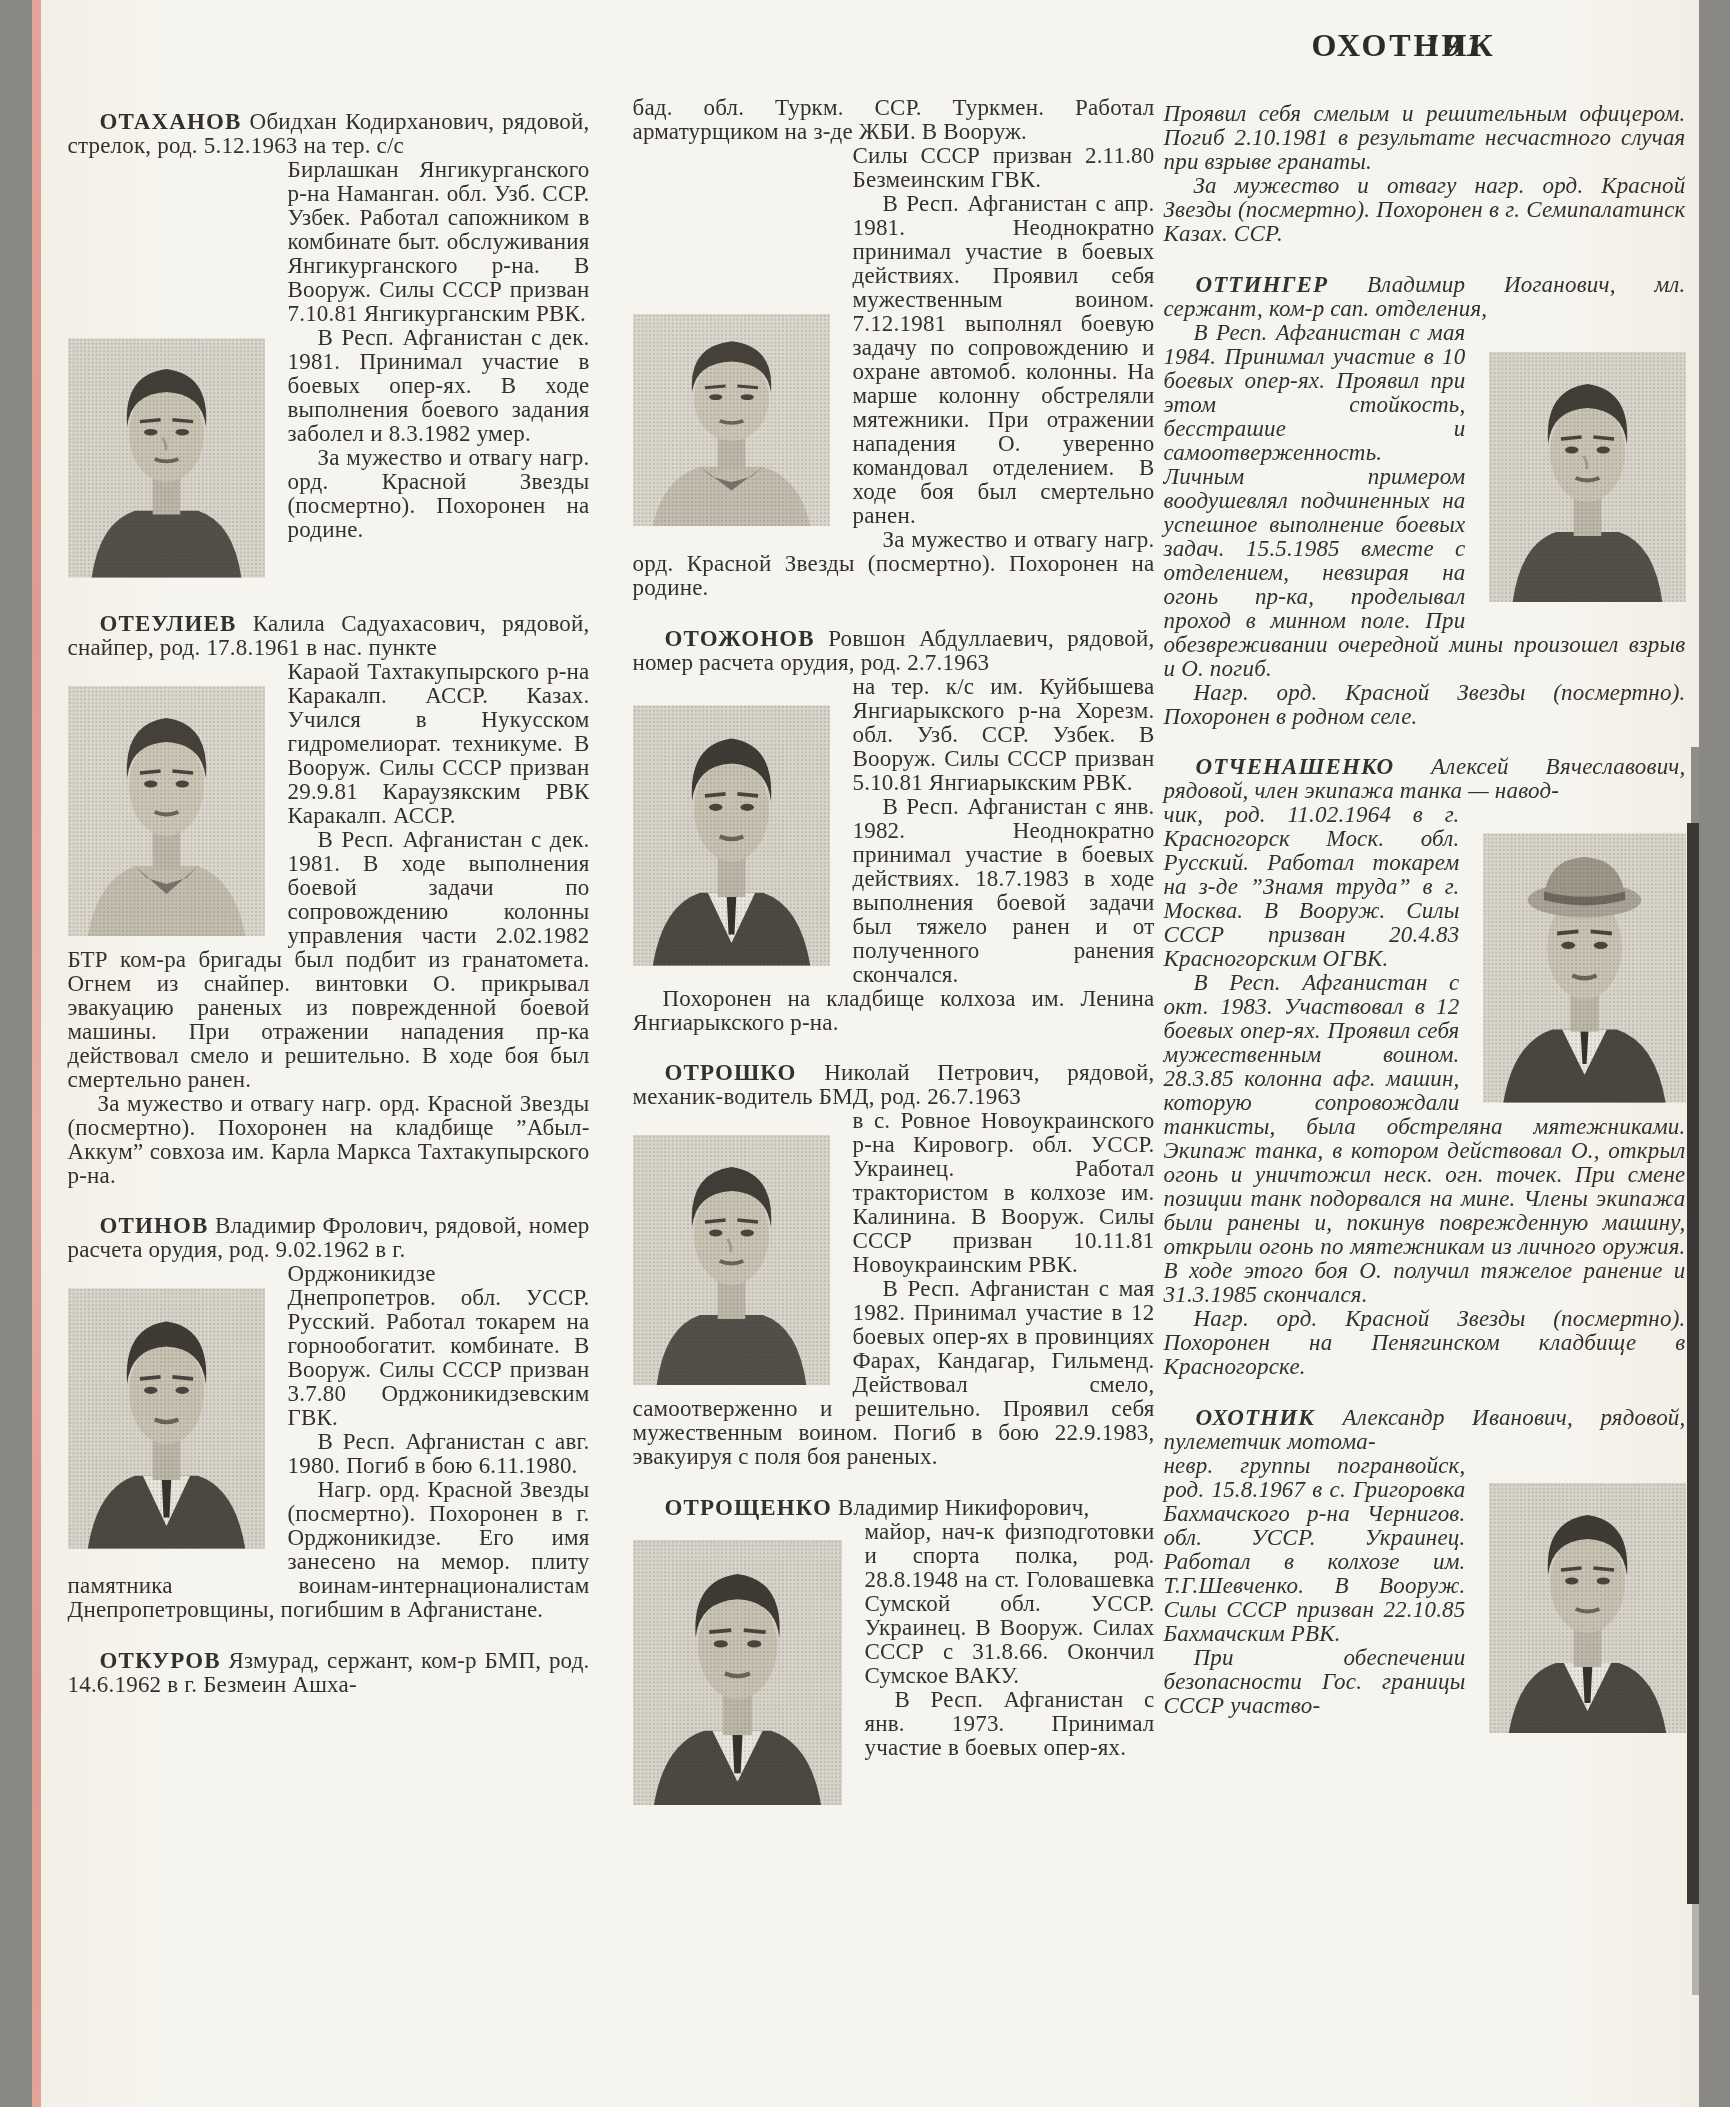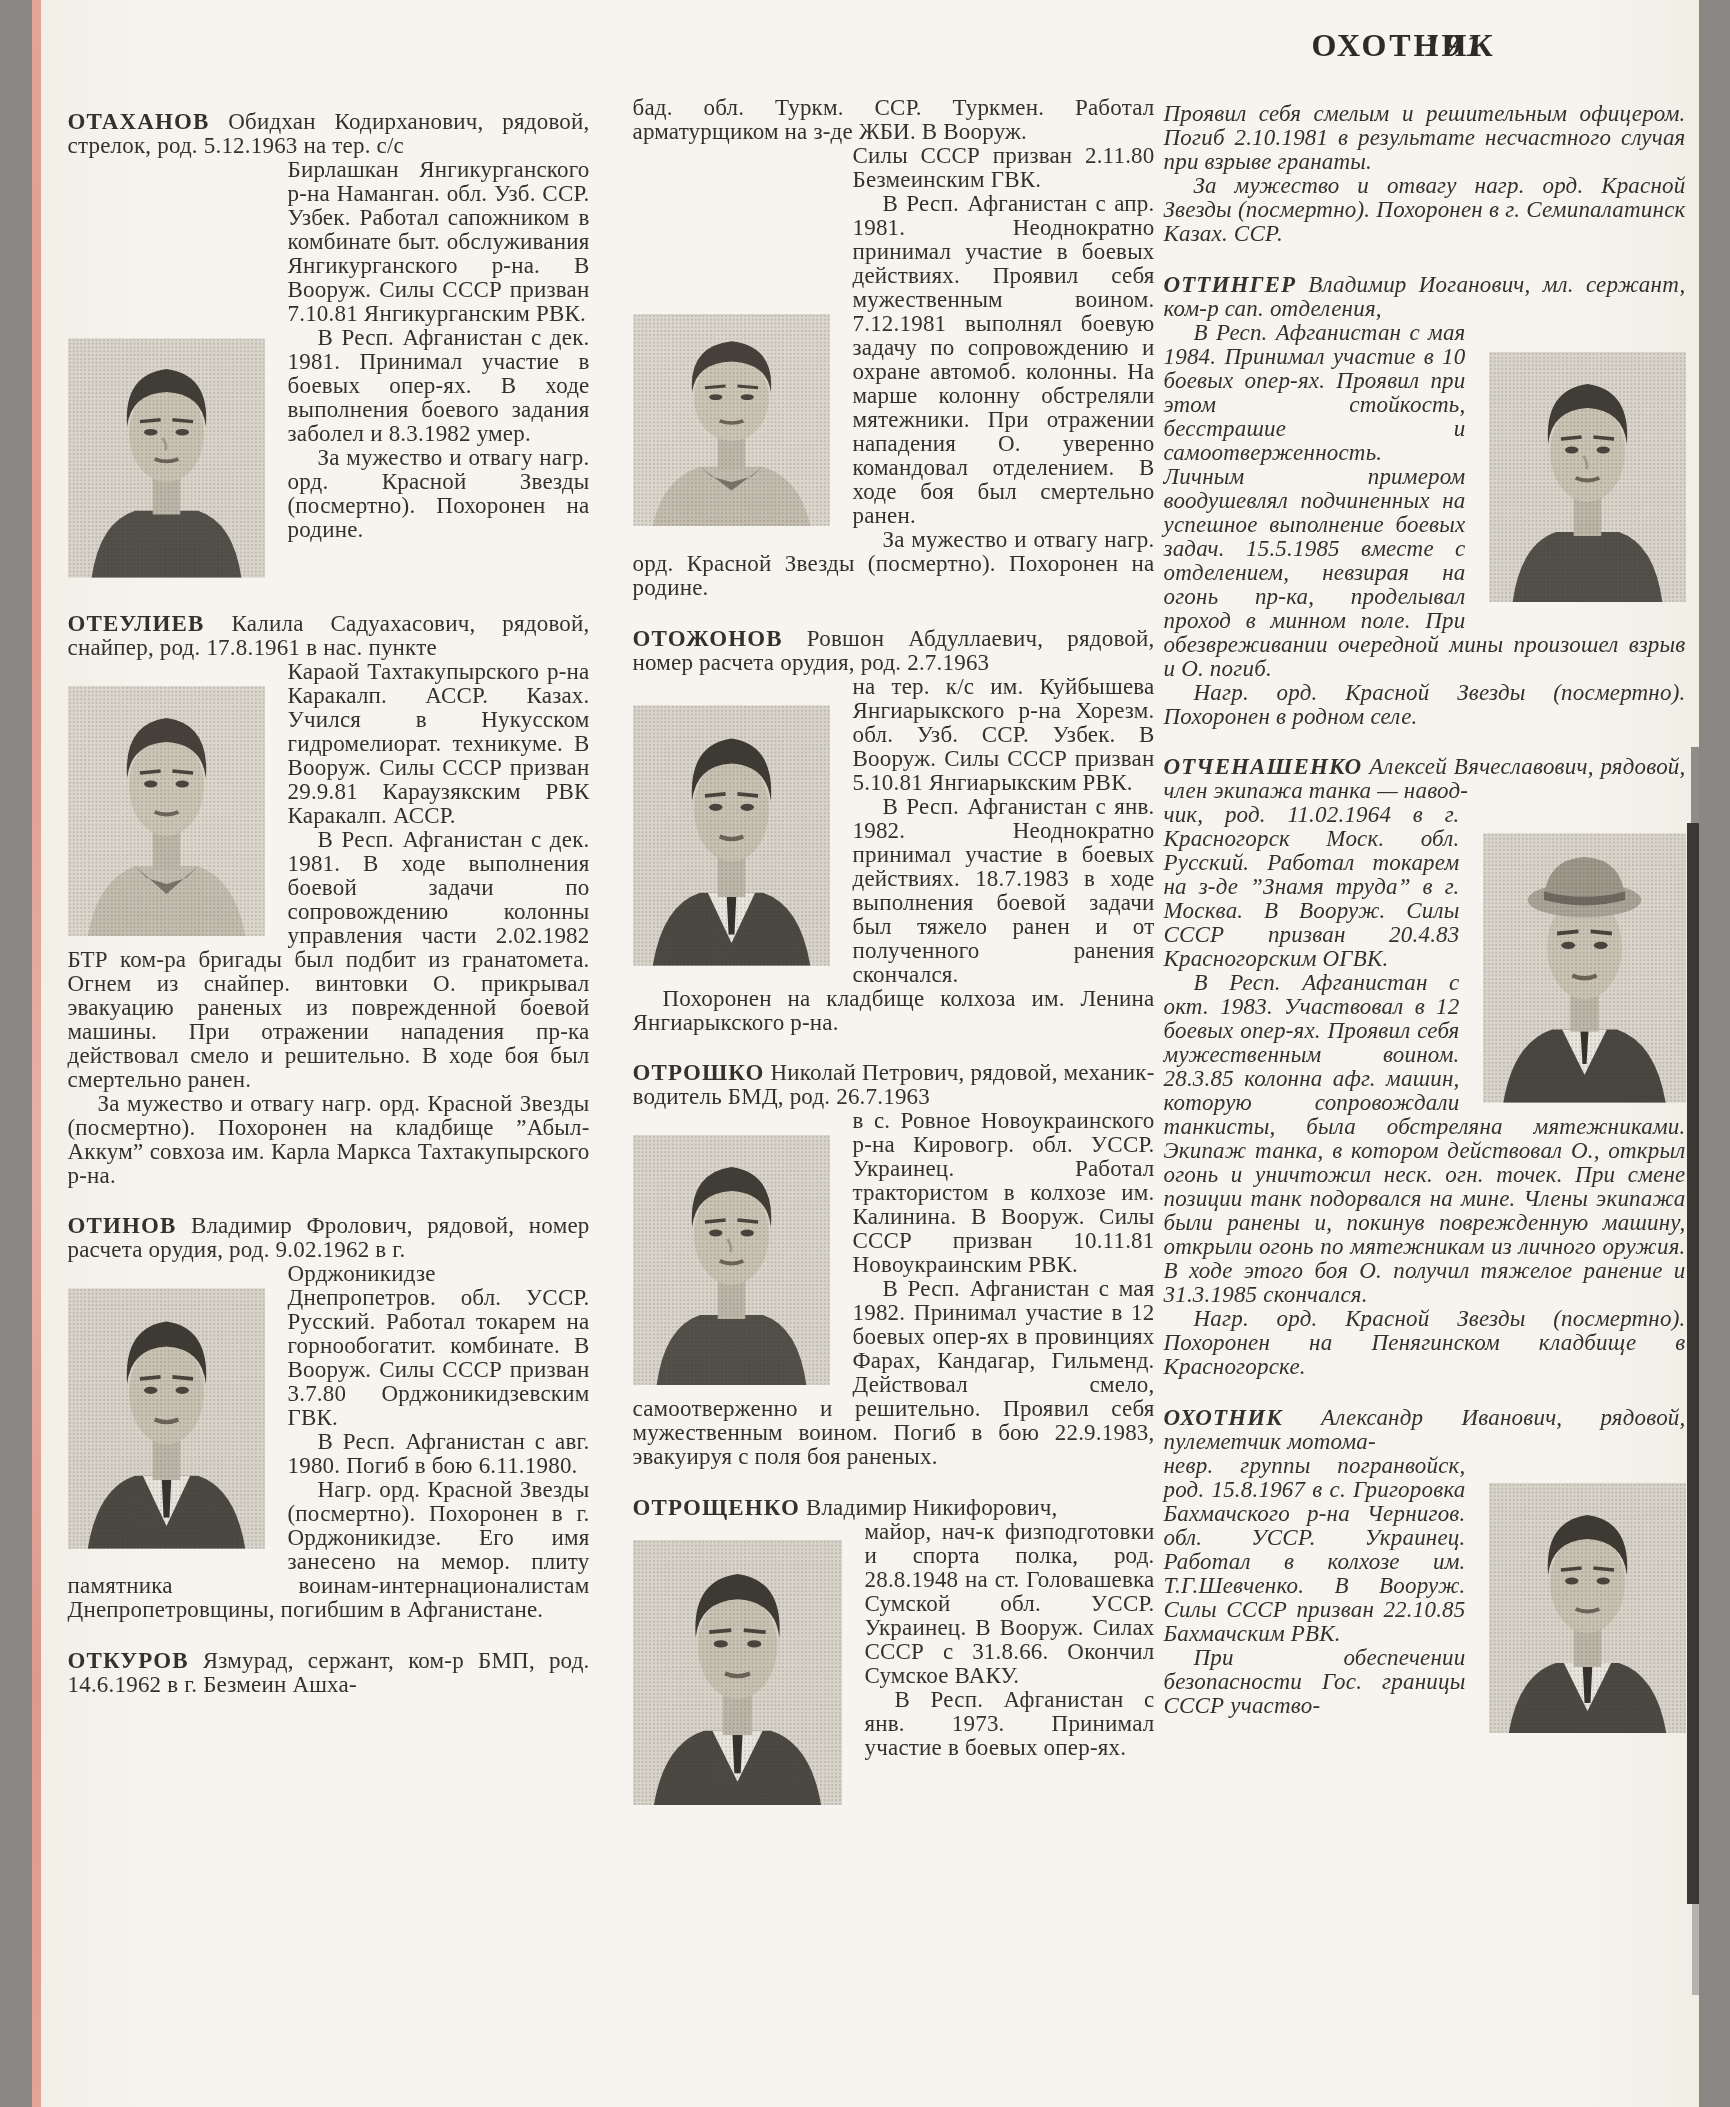--- a/index.html
+++ b/index.html
@@ -35,21 +35,21 @@
   .col3 { left:1132px; top:102px;font-style:italic; }
 
   .para {
     margin:0;
     font-size:23px; line-height:24px;
     text-align:justify;
     letter-spacing:0.2px;
   }
   .indent { text-indent:30px; }
   .entry { margin-top:26.5px; }
-  .name { font-weight:700; letter-spacing:1.1px; }
+  .name { font-weight:700; letter-spacing:1.1px;margin-left:32px; }
 
   
   .photo {
     float:left;
     width:197px;
     margin:3px 23px 7.6px 0;
     display:flex; align-items:flex-end;
     position:relative;
   }
   .photo.right { float:right; margin:3px 0 7.6px 23px; }

